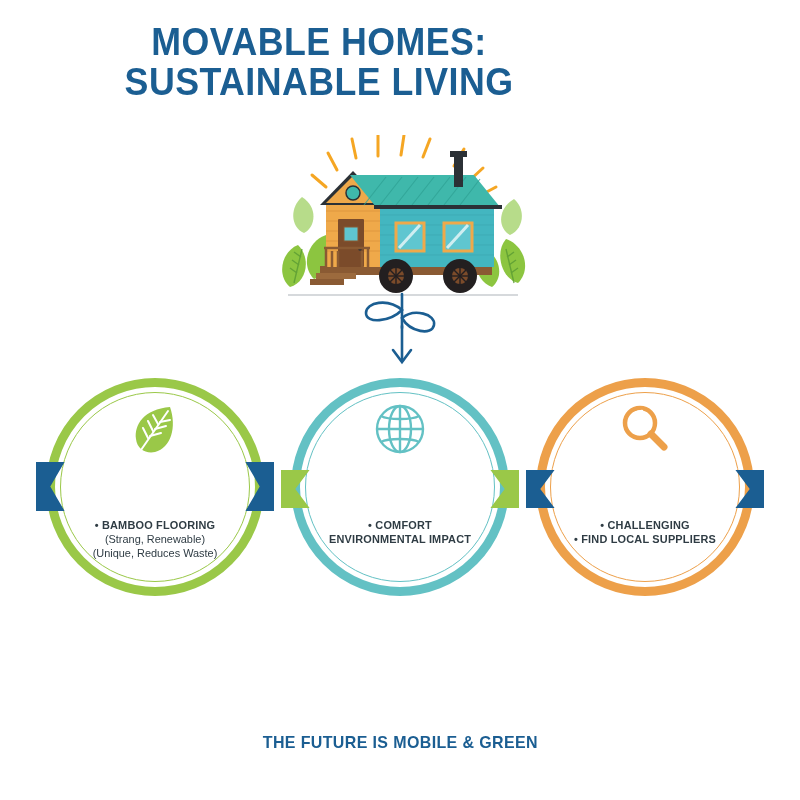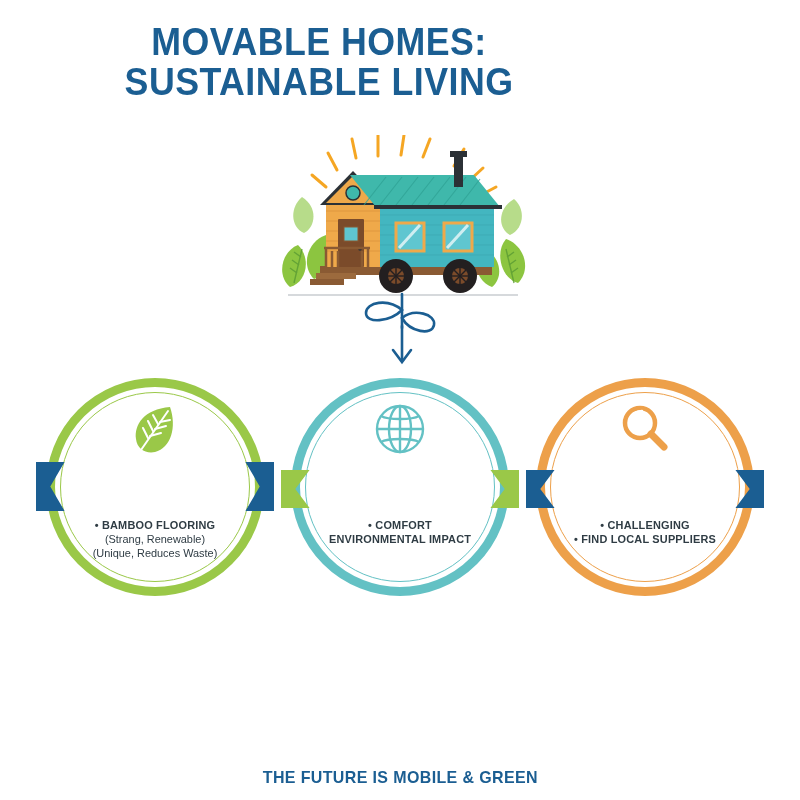--- a/index.html
+++ b/index.html
@@ -141,21 +141,21 @@
   }
   .body-line.strong {
     font-weight: bold;
     letter-spacing: 0.2px;
   }
 
   
   #footer {
     position: absolute;
     left: 0;
-    top: 768px;
+    top: 733px;
     width: 800px;
     text-align: center;
   }
   #footer-text {
     font-family: "Liberation Sans Narrow", "Liberation Sans", sans-serif;
     font-weight: bold;
     font-size: 17px;
     letter-spacing: 0.4px;
     color: #1b5e92;
     text-transform: uppercase;

